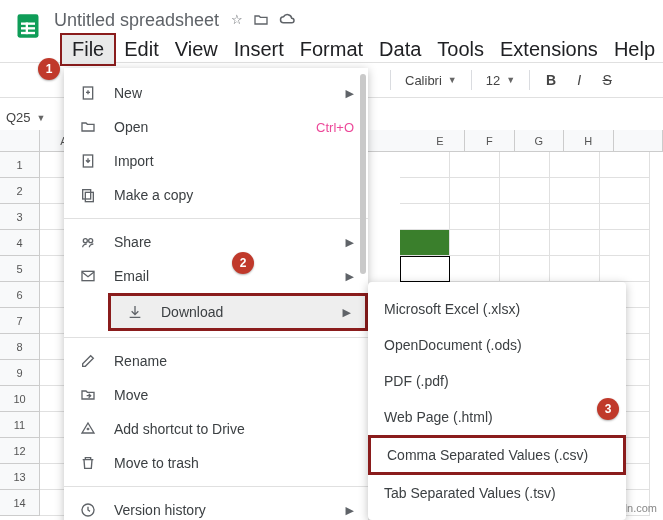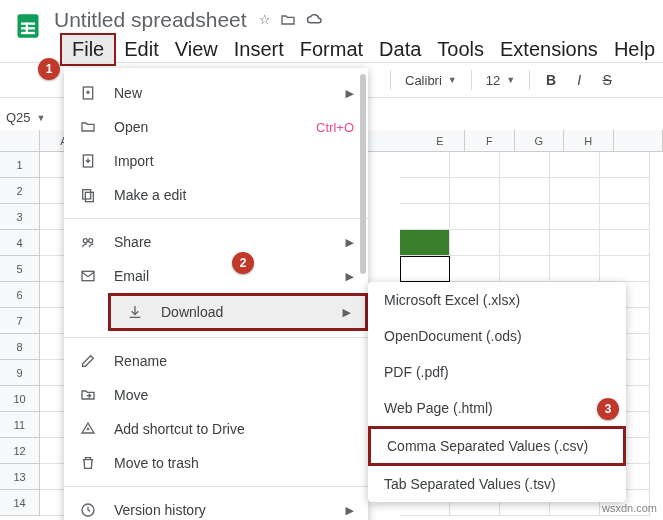--- a/index.html
+++ b/index.html
@@ -20,21 +20,21 @@
     padding: 6px 8px 0 8px;
     height: 32px;
   }
   .logo {
     width: 40px; height: 40px;
     display: flex; align-items: center; justify-content: center;
     margin-top: 14px;
   }
   .logo svg { width: 28px; height: 28px; }
   .doc-title {
-    font-size: 21px;
+    font-size: 18px;
     color: #5f6368;
     margin-left: 6px;
     margin-top: 2px;
   }
   .doc-icons {
     display: flex;
     gap: 10px;
     margin-left: 12px;
     margin-top: 4px;
     color: #5f6368;
@@ -171,21 +171,21 @@
     background:#c9c9c9; border-radius:3px;
   }
   
   .submenu {
     position:absolute;
     left:368px; top:282px;
     width:258px;
     background:#fff;
     box-shadow: 0 2px 10px rgba(0,0,0,0.25);
     border-radius:4px;
-    padding:0 0;
+    padding:9px 0;
     z-index:12;
   }
   .sm-row {
     height:36px;
     display:flex; align-items:center;
     padding:0 16px;
     font-size:14px; color:#3c4043;
     cursor:pointer;
   }
   .sm-row.highlight {
@@ -452,21 +452,21 @@
       </span>
     <span class="dd-label">Import</span>
   </div>
   <div class="dd-row">
     <span class="dd-icon">
         <svg width="16" height="16" viewBox="0 0 24 24" fill="none" stroke="#5f6368" stroke-width="2">
           <rect x="4" y="4" width="12" height="14"></rect>
           <rect x="8" y="8" width="12" height="14"></rect>
         </svg>
       </span>
-    <span class="dd-label">Make a edit</span>
+    <span class="dd-label">Make a copy</span>
   </div>
   <div class="dd-sep"></div>
   <div class="dd-row">
     <span class="dd-icon">
         <svg width="16" height="16" viewBox="0 0 24 24" fill="none" stroke="#5f6368" stroke-width="2">
           <circle cx="8" cy="10" r="3"></circle>
           <circle cx="16" cy="10" r="3"></circle>
           <path d="M4 20c0-3 3-5 6-5M14 20c0-3 3-5 6-5"></path>
         </svg>
       </span>

